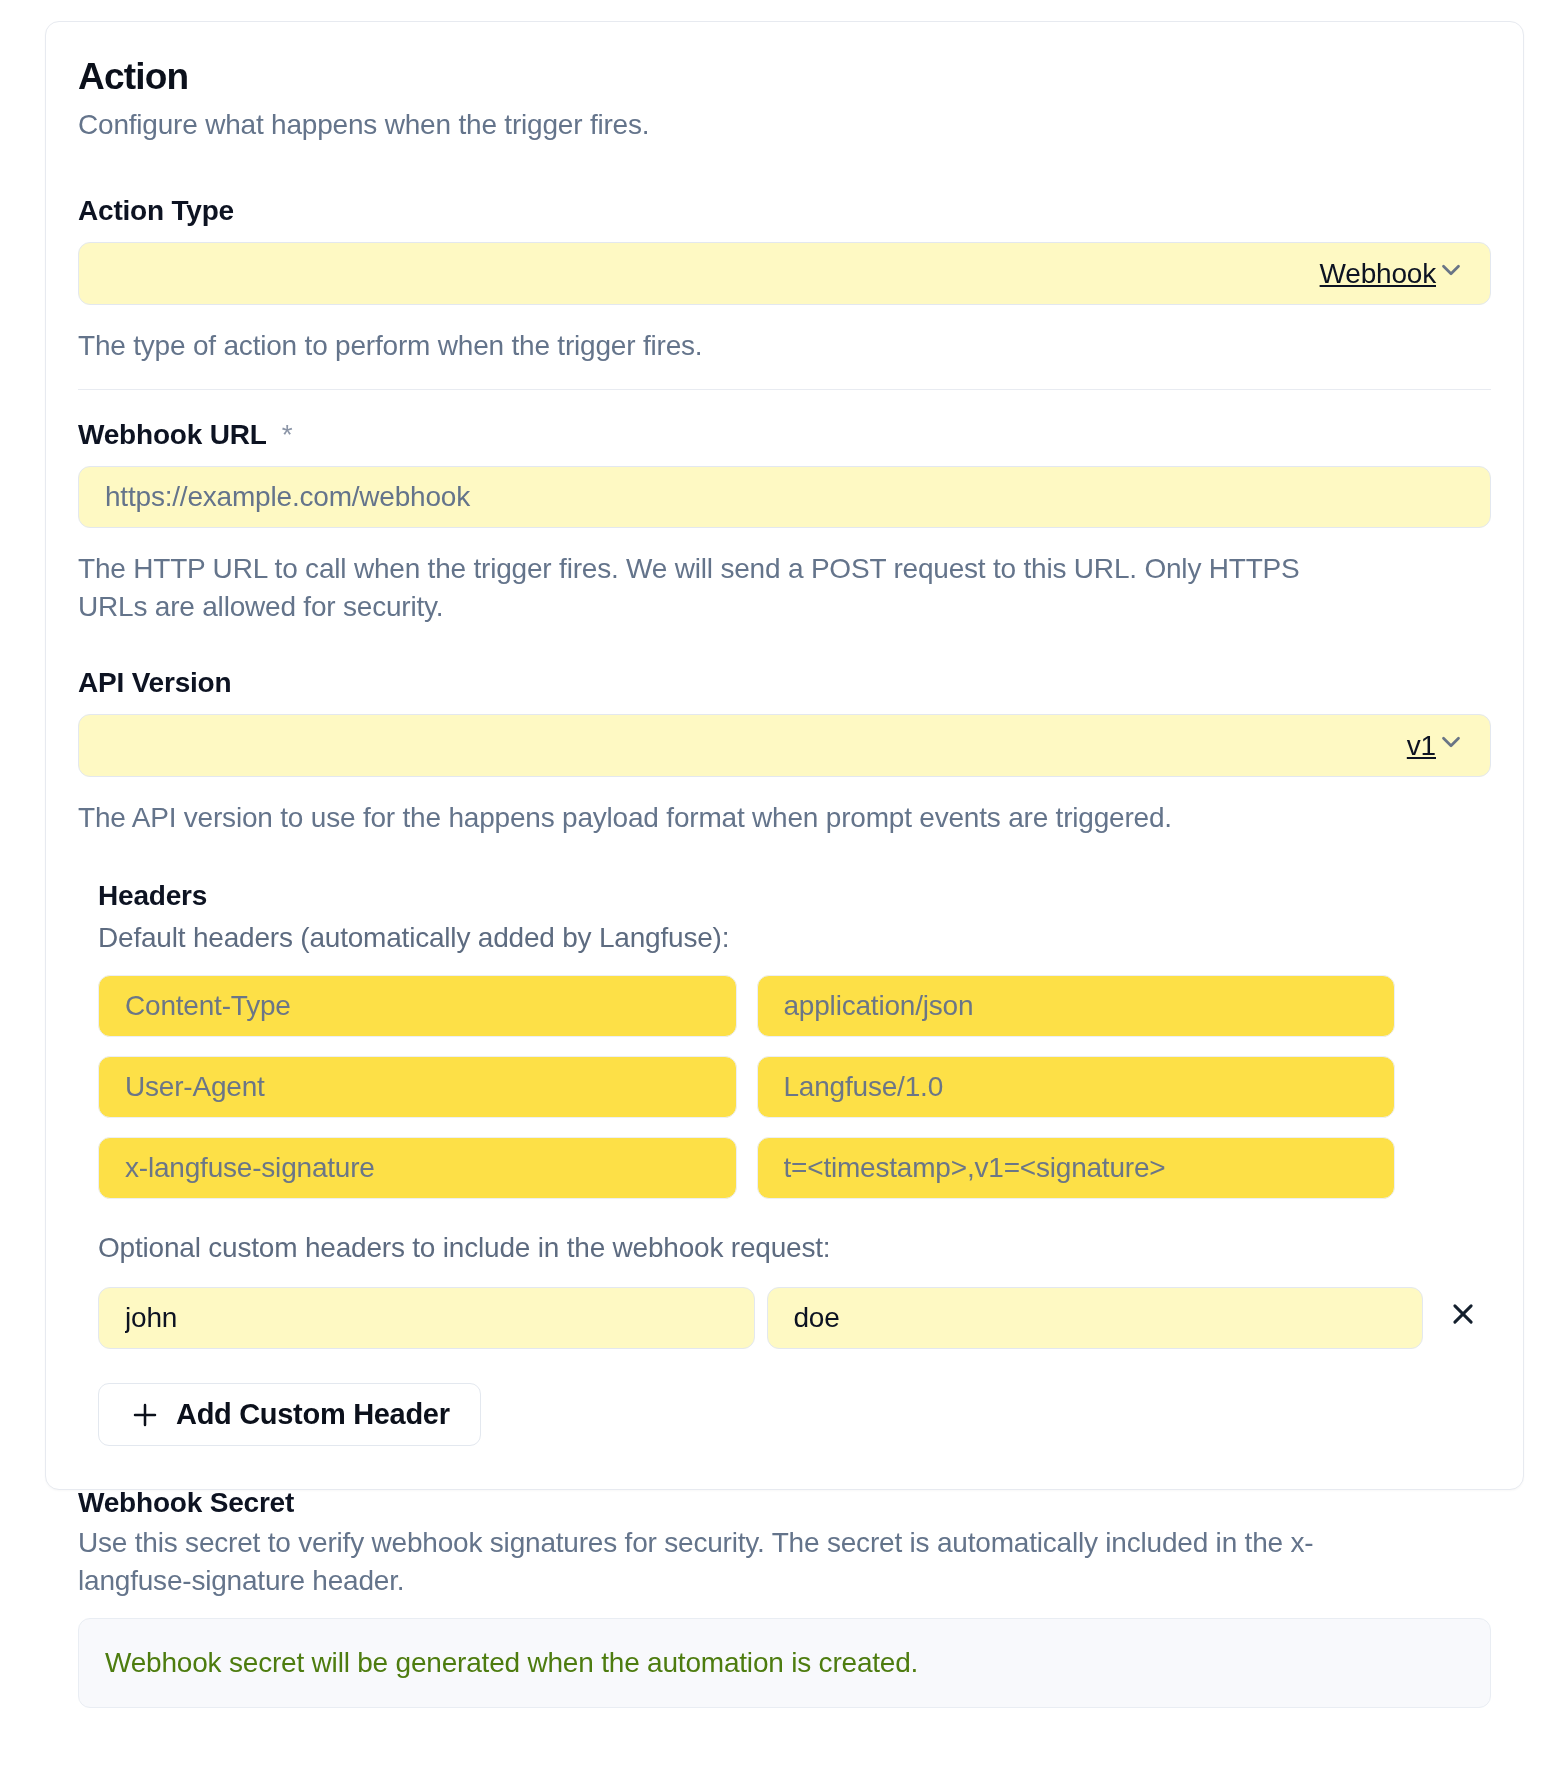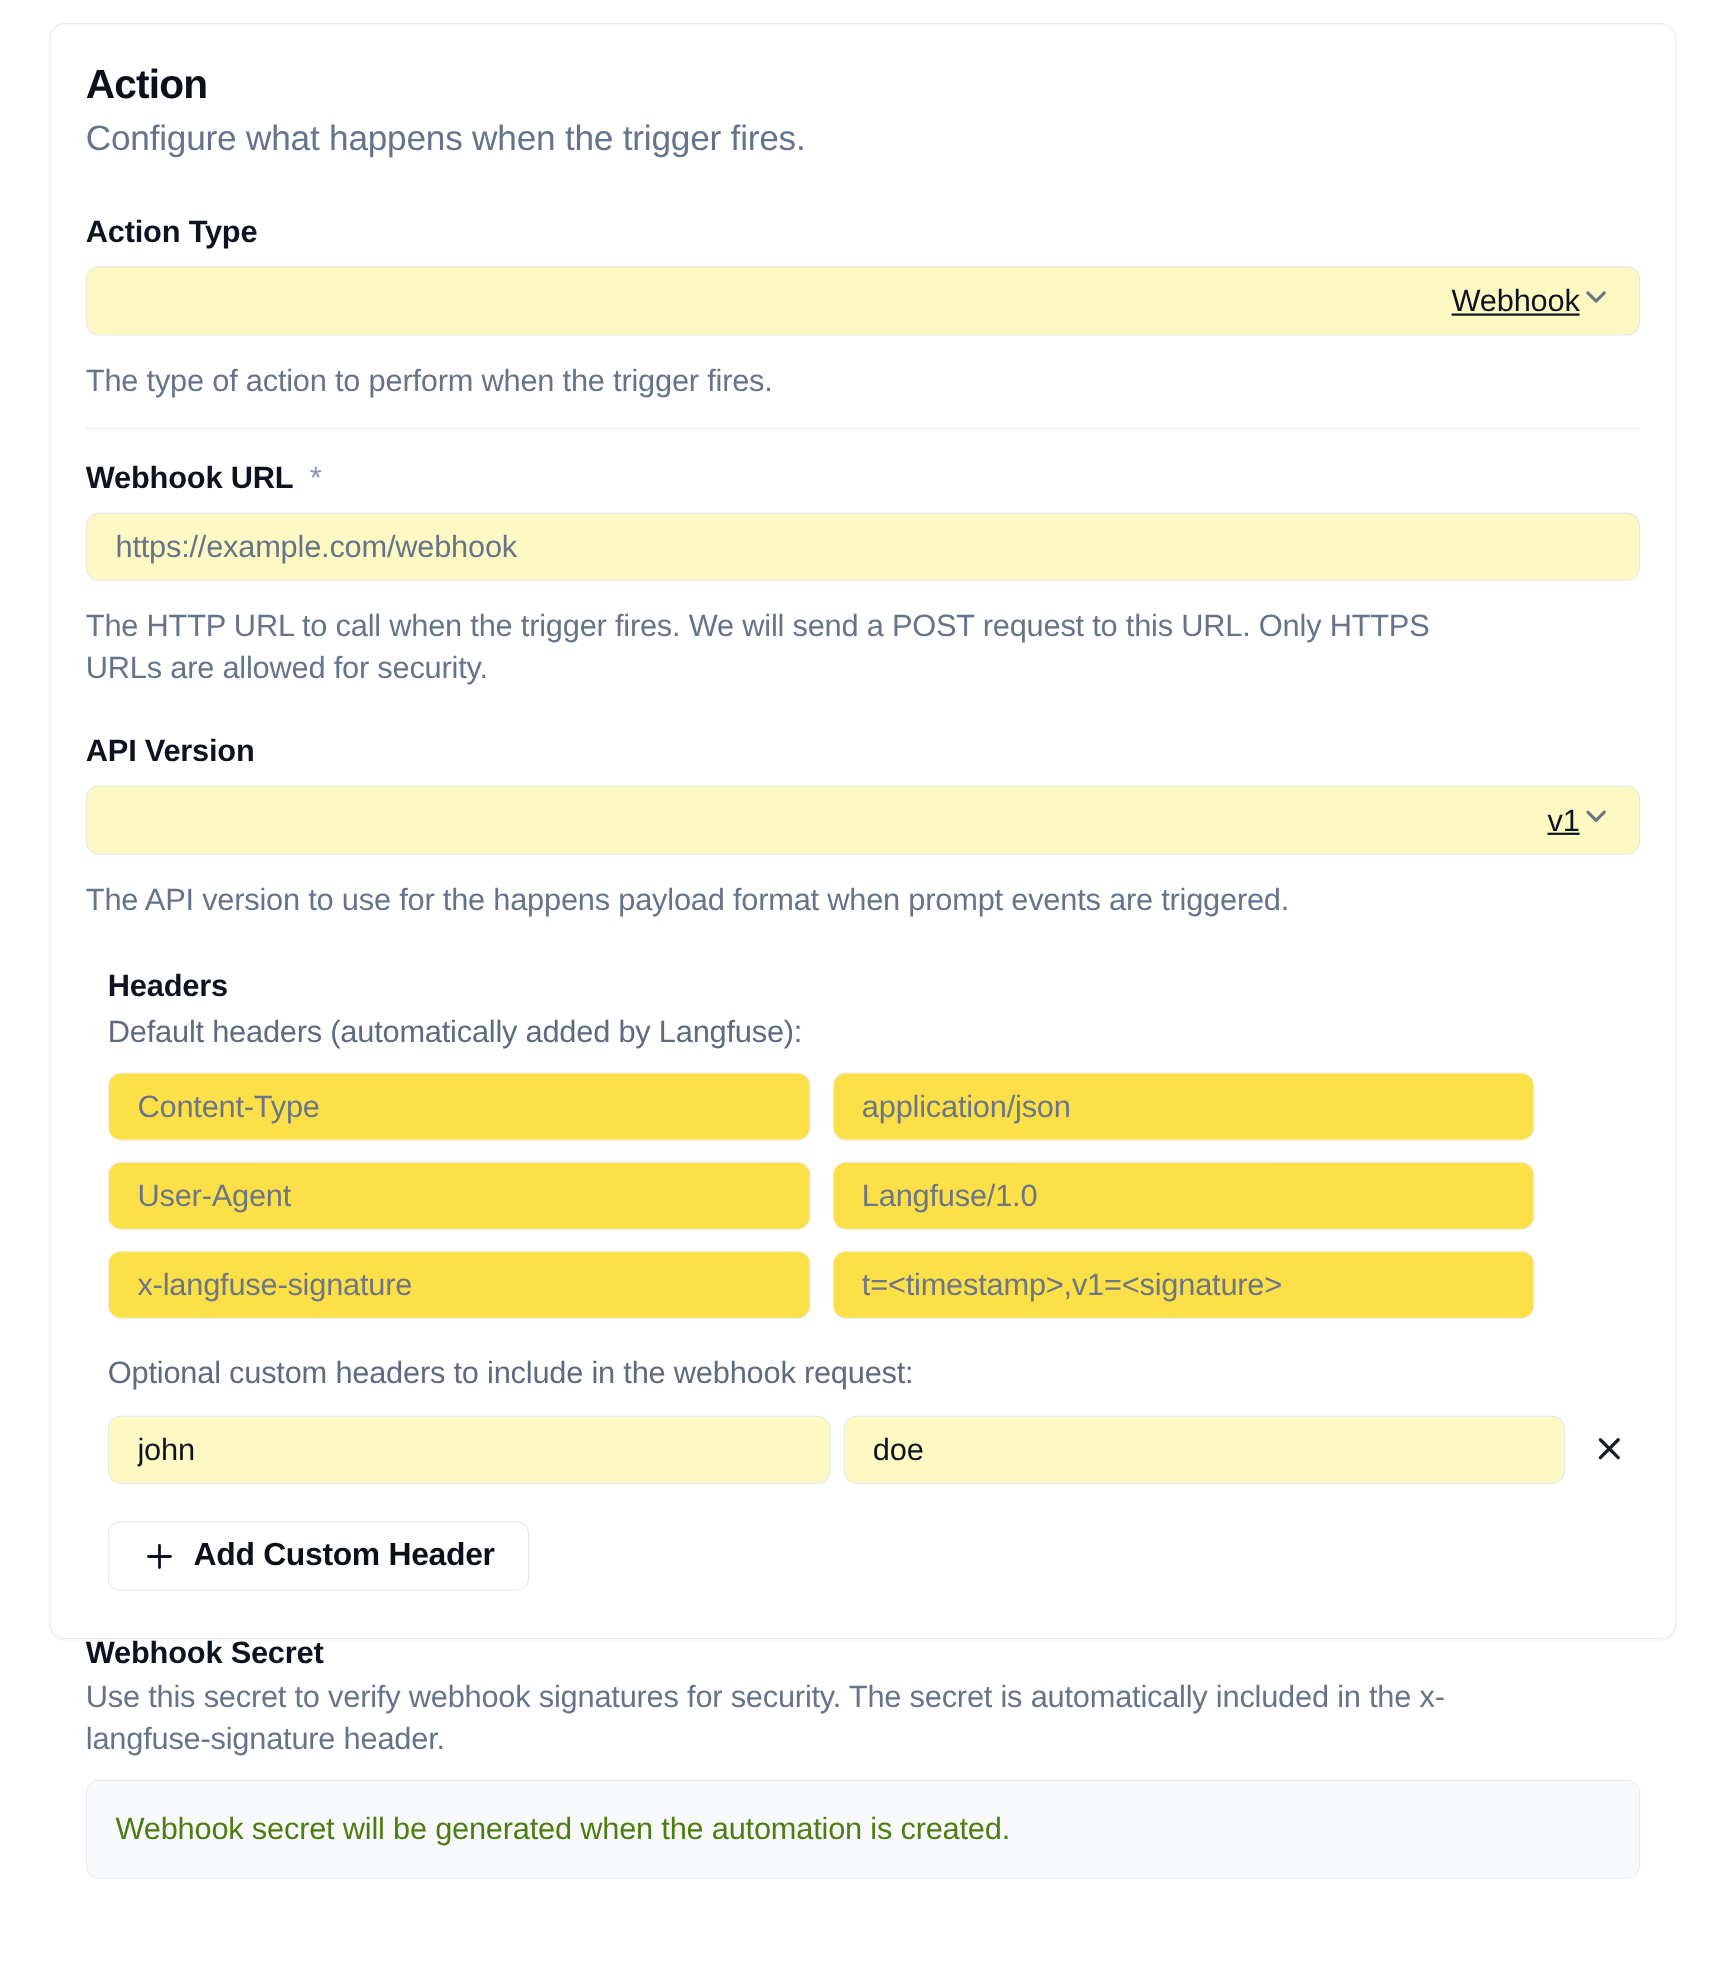--- a/index.html
+++ b/index.html
@@ -22,21 +22,21 @@
   }
   .card-title {
     font-size: 37px;
     font-weight: 700;
     letter-spacing: -0.8px;
     line-height: 46px;
     color: #0b101b;
     margin-bottom: 4px;
   }
   .card-subtitle {
-    font-size: 32px;
+    font-size: 28px;
     line-height: 42px;
     color: #64748b;
   }
   .group { margin-top: 44px; }
   .group.g-url { margin-top: 24px; }
   .group.g-api { margin-top: 36px; }
   .group.g-headers { margin-top: 38px; margin-left: 20px; }
   .group.g-secret { margin-top: 36px; }
   .field-label {
     display: block;
@@ -104,21 +104,20 @@
   .hdr-row + .hdr-row { margin-top: 19px; }
   .hdr-row .text-input { flex: 1 1 0; }
   .hdr-row .text-input:disabled {
     background: #fde047;
     border-color: #eceff4;
     color: #6b7687;
     -webkit-text-fill-color: #6b7687;
   }
   .custom-row {
     display: flex;
-    align-items: center;
     gap: 12px;
     margin-top: 18px;
   }
   .custom-row .text-input { flex: 1 1 0; }
   .remove-btn {
     flex: 0 0 56px;
     height: 56px;
     border: none;
     background: transparent;
     display: flex;

